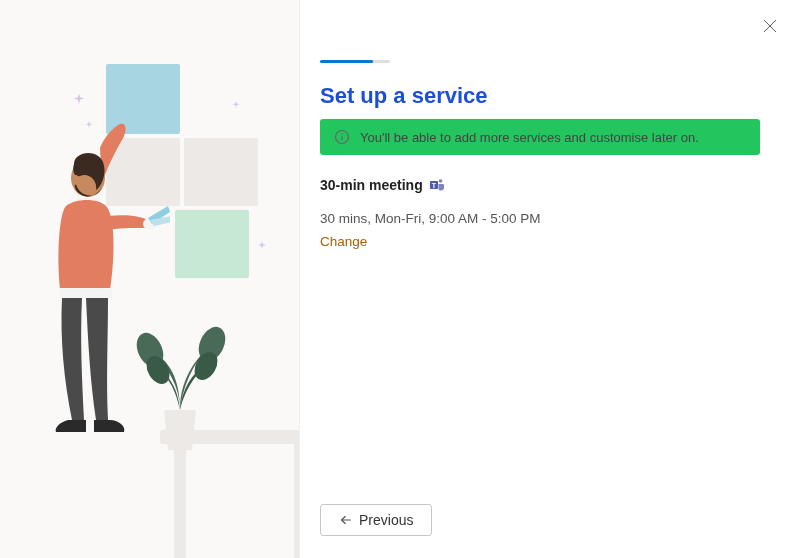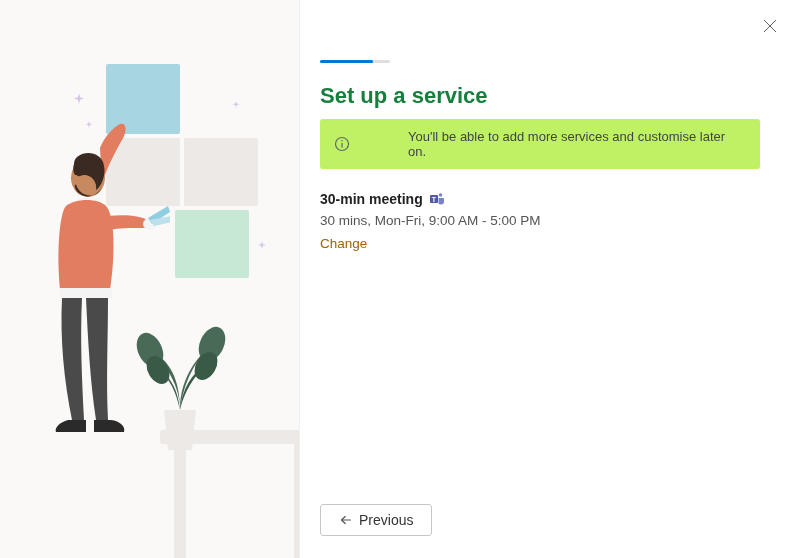--- a/index.html
+++ b/index.html
@@ -5,30 +5,30 @@
     * { box-sizing: border-box; margin: 0; padding: 0; }
     html, body { width: 800px; height: 558px; font-family: 'Segoe UI', Arial, sans-serif; overflow: hidden; background: #fff; }
     .container { display: flex; width: 100%; height: 100%; }
     .left-panel { width: 300px; height: 100%; background: #faf9f8; position: relative; border-right: 1px solid #f0f0f0; overflow: hidden; }
     .right-panel { flex: 1; height: 100%; display: flex; flex-direction: column; position: relative; }
     .close-btn { position: absolute; top: 18px; right: 22px; width: 16px; height: 16px; cursor: pointer; color: #616161; }
     .content { padding: 60px 40px 20px 20px; flex: 1; }
     .step-label { font-size: 13px; color: #555; margin-bottom: 8px; }
     .progress-track { width: 70px; height: 3px; background: #e1dfdd; border-radius: 2px; margin-bottom: 20px; position: relative; }
     .progress-fill { position: absolute; left: 0; top: 0; height: 100%; width: 75%; background: #0078d4; border-radius: 2px; }
-    .title { font-size: 22px; font-weight: 600; color: #15803d; margin-bottom: 10px; }
+    .title { font-size: 22px; font-weight: 600; color: #1d4ed8; margin-bottom: 10px; }
     .description { font-size: 14px; color: #555; line-height: 1.45; margin-bottom: 22px; max-width: 430px; }
-    .info-banner { display: flex; align-items: center; background: #bef264; border-radius: 3px; padding: 10px 14px; margin-bottom: 22px; gap: 48px; }
+    .info-banner { display: flex; align-items: center; background: #22c55e; border-radius: 3px; padding: 10px 14px; margin-bottom: 22px; }
     .info-banner .info-icon { width: 16px; height: 16px; flex-shrink: 0; color: #666; margin-right: 10px; }
     .info-banner .info-text { font-size: 13px; color: #444; }
     .service-item { margin-top: 8px; }
     .service-name-row { display: flex; align-items: center; gap: 6px; }
     .service-name { font-size: 14px; font-weight: 600; color: #222; }
     .teams-icon { width: 16px; height: 16px; }
-    .service-detail { font-size: 13.5px; color: #555; margin-top: 6px; }
+    .service-detail { font-size: 13.5px; color: #555; margin-top: 18px; }
     .change-link { display: inline-block; font-size: 13.5px; color: #a16207; margin-top: 8px; cursor: pointer; }
     .footer { display: flex; justify-content: space-between; align-items: center; padding: 16px 40px 22px 20px; }
     .btn { font-family: inherit; font-size: 14px; border-radius: 3px; padding: 7px 18px; cursor: pointer; justify-content: flex-end; }
     .btn-secondary { background: #fff; border: 1px solid #c6c6c6; color: #333; display: inline-flex; align-items: center; gap: 6px; }
     .btn-secondary .arrow-icon { width: 14px; height: 14px; color: #555; }
     .btn-primary { background: #0078d4; border: 1px solid #0078d4; color: #fff; font-weight: 600; padding: 7px 26px; }
 
     
     .illus { position: absolute; inset: 0; }
     .sparkle { position: absolute; color: #d7c3e8; }

